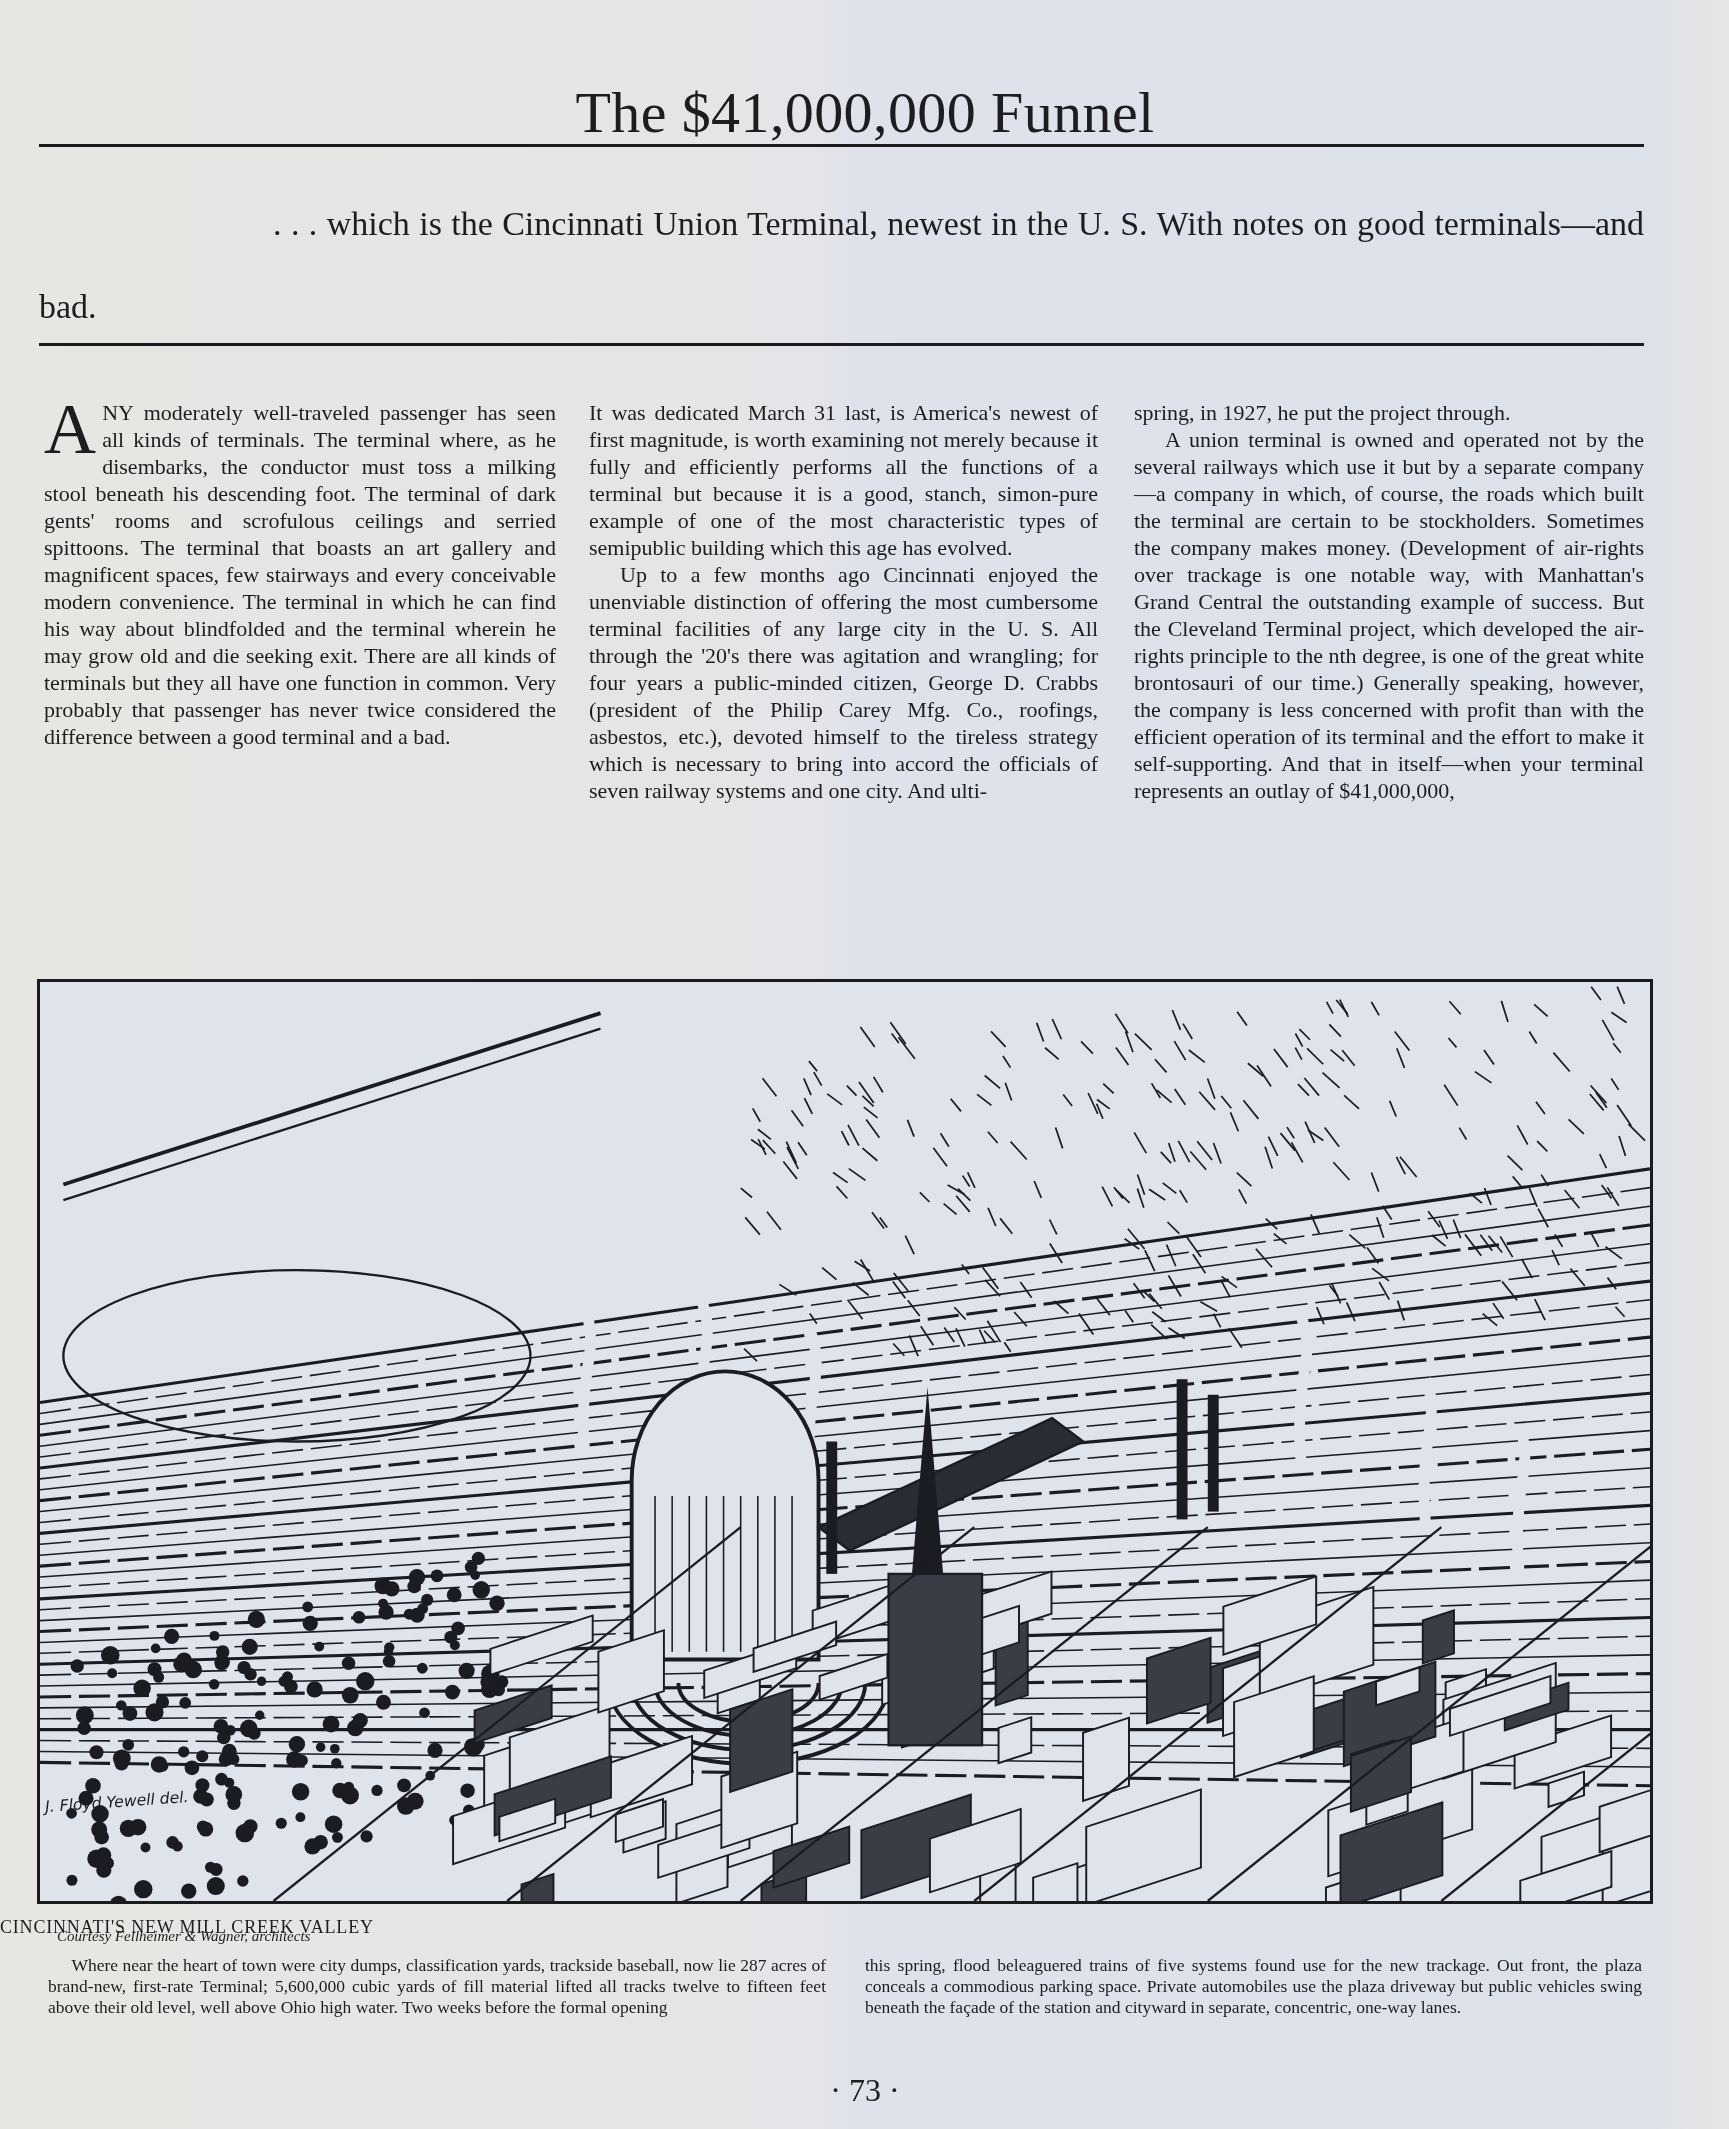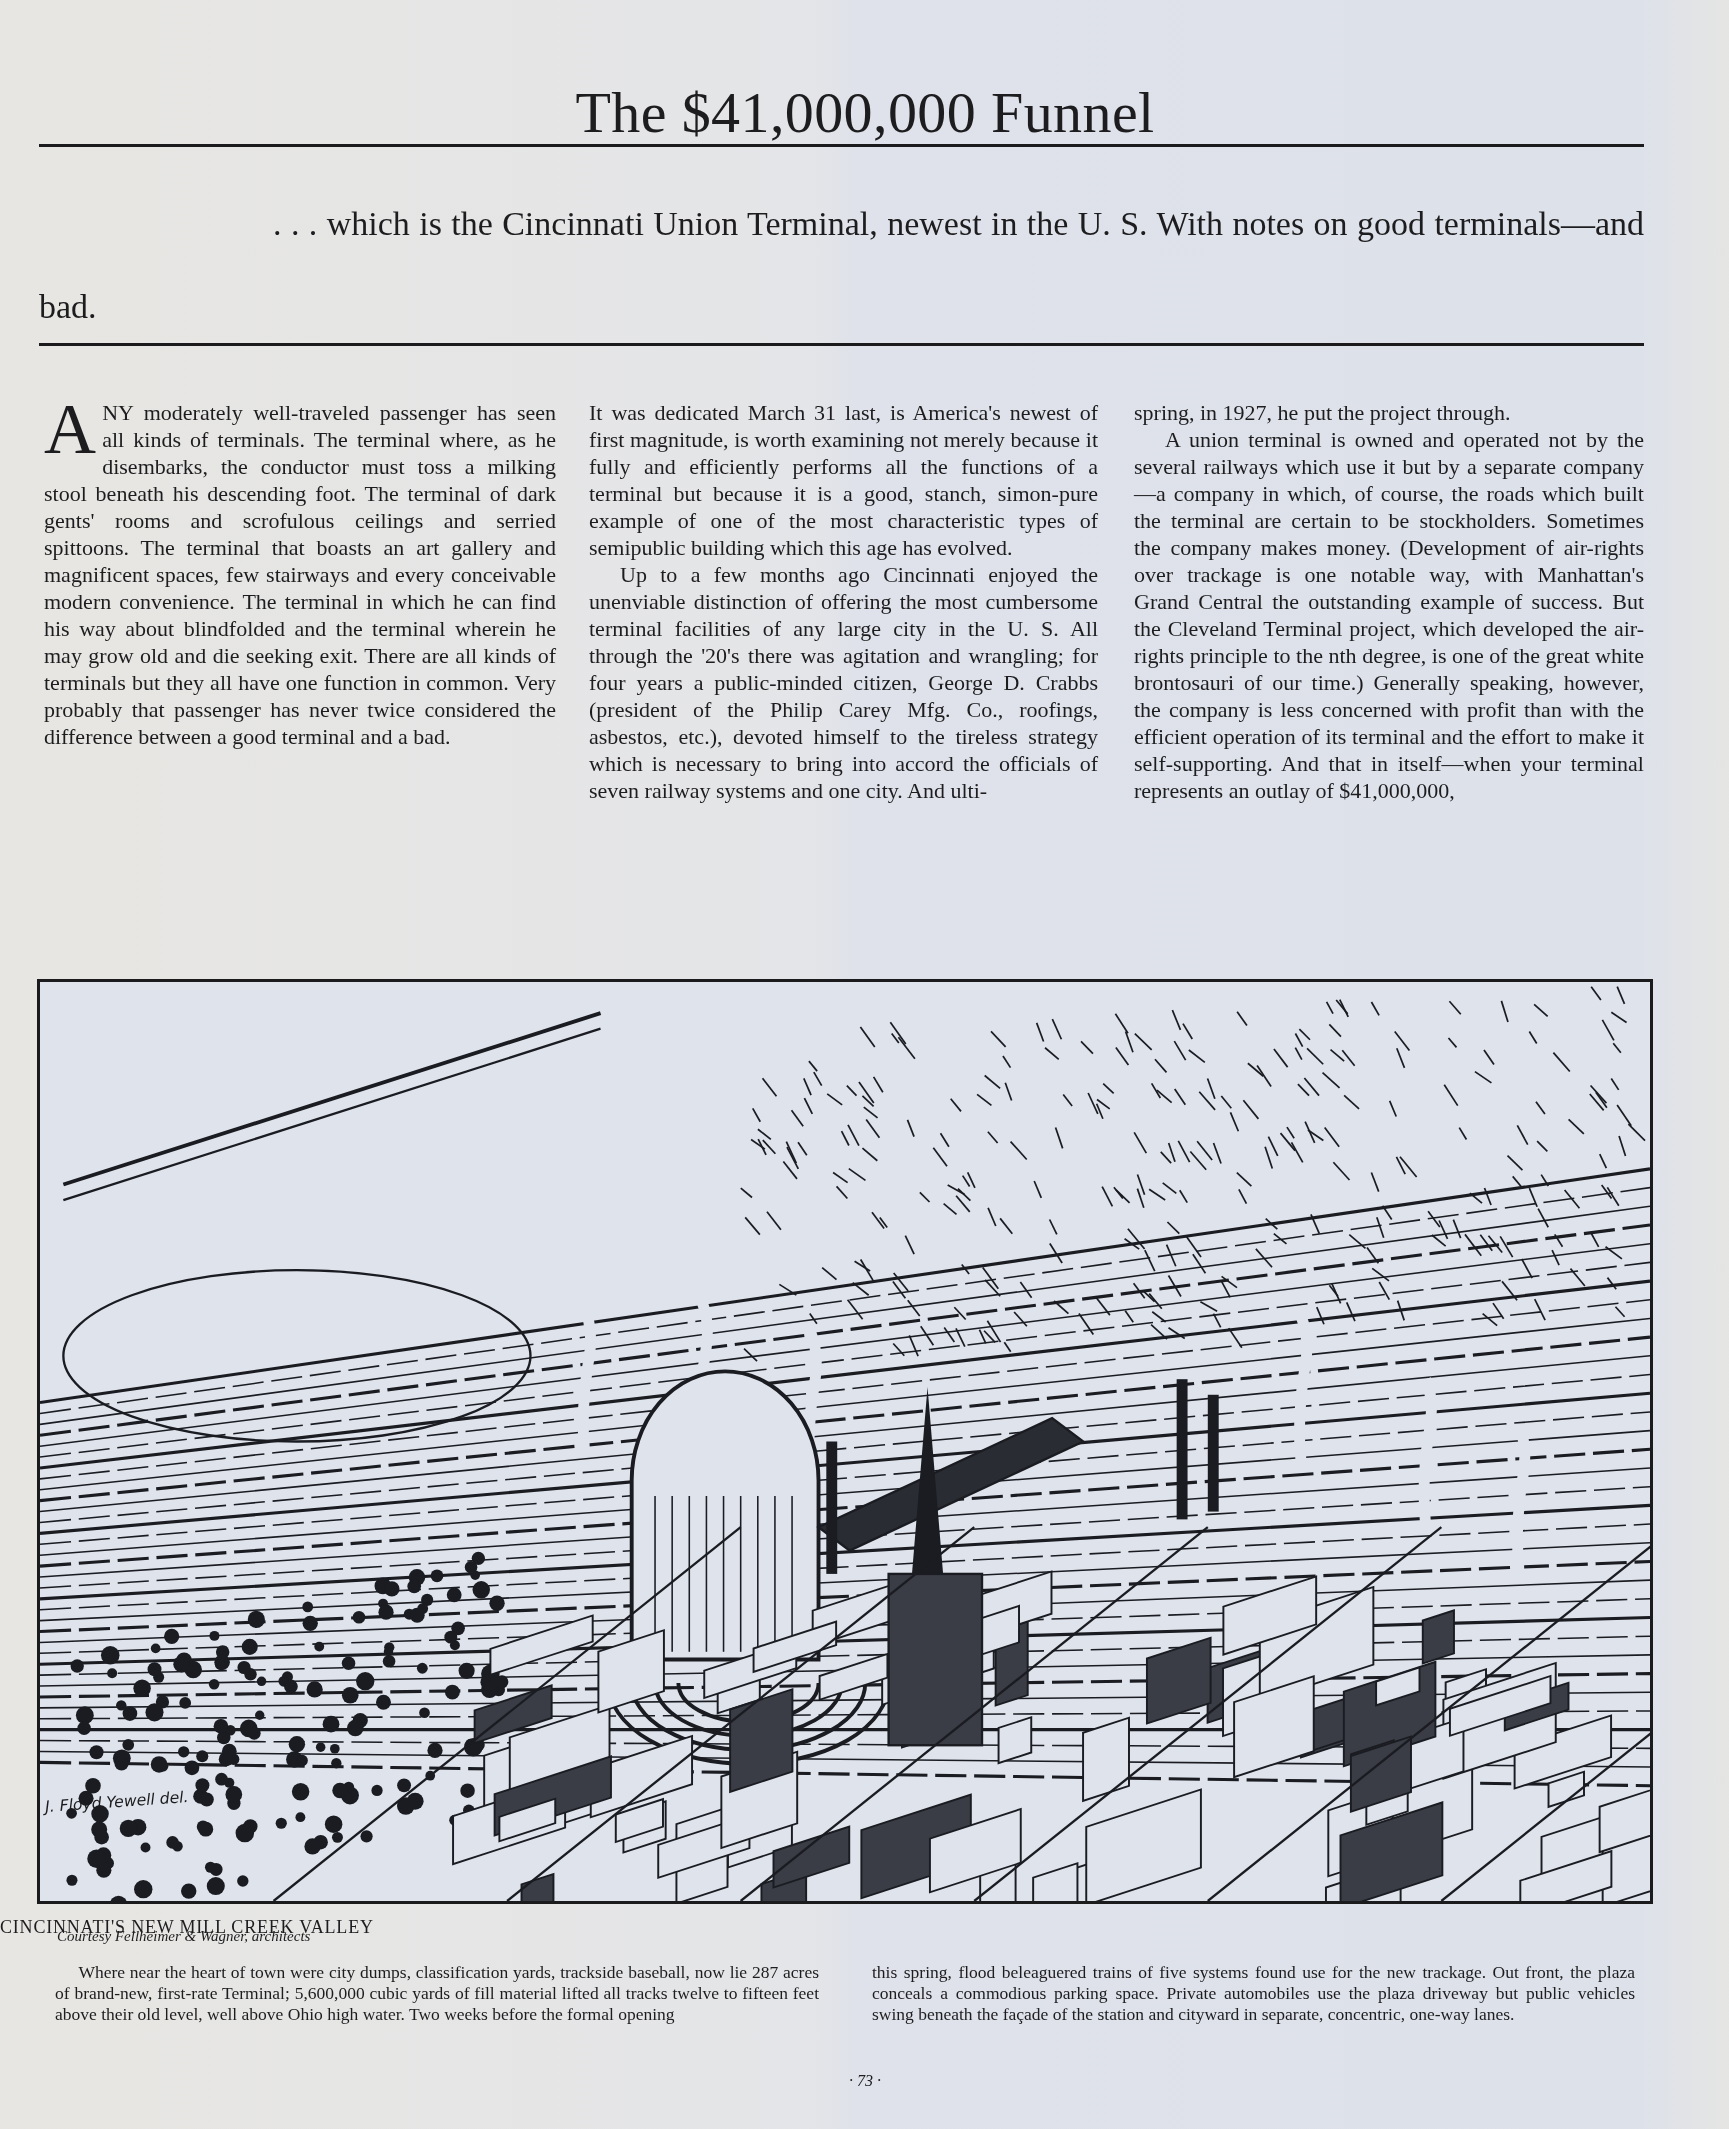--- a/index.html
+++ b/index.html
@@ -48,26 +48,26 @@
   .credit {
     position: absolute; left: 45px; top: 1928px; font-size: 15px; font-style: italic; margin-left: 12px;
   }
   .cap-title {
     position: absolute; left: 0; right: 0; top: 1917px; text-align: left;
     font-size: 18px; letter-spacing: 0.8px;
   }
   .cap-col {
     position: absolute; top: 1954px; font-size: 17.5px; line-height: 21px; text-align: justify;
   }
-  .cap-col p { margin: 8px; text-indent: 23.4px; }
+  .cap-col p { margin: 1px; text-indent: 23.4px; }
   .cap-col.left { left: 47px; width: 780px; }
   .cap-col.right { left: 864px; width: 779px; }
   .cap-col.right p { text-indent: 0; }
   .folio {
-    position: absolute; left: 0; right: 0; top: 2072px; text-align: center; font-size: 16px; font-style: italic;
+    position: absolute; left: 0; right: 0; top: 2072px; text-align: center; font-size: 32px;
   }
   .signature {
     position: absolute; left: 45px; top: 1793px; font-size: 15.6px; font-style: italic;
     font-family: "DejaVu Sans", sans-serif; color: #1b1b1d; transform: rotate(-4deg);
   }
 </style>
 </head>
 <body>
 
 <div class="page-bg"></div>

